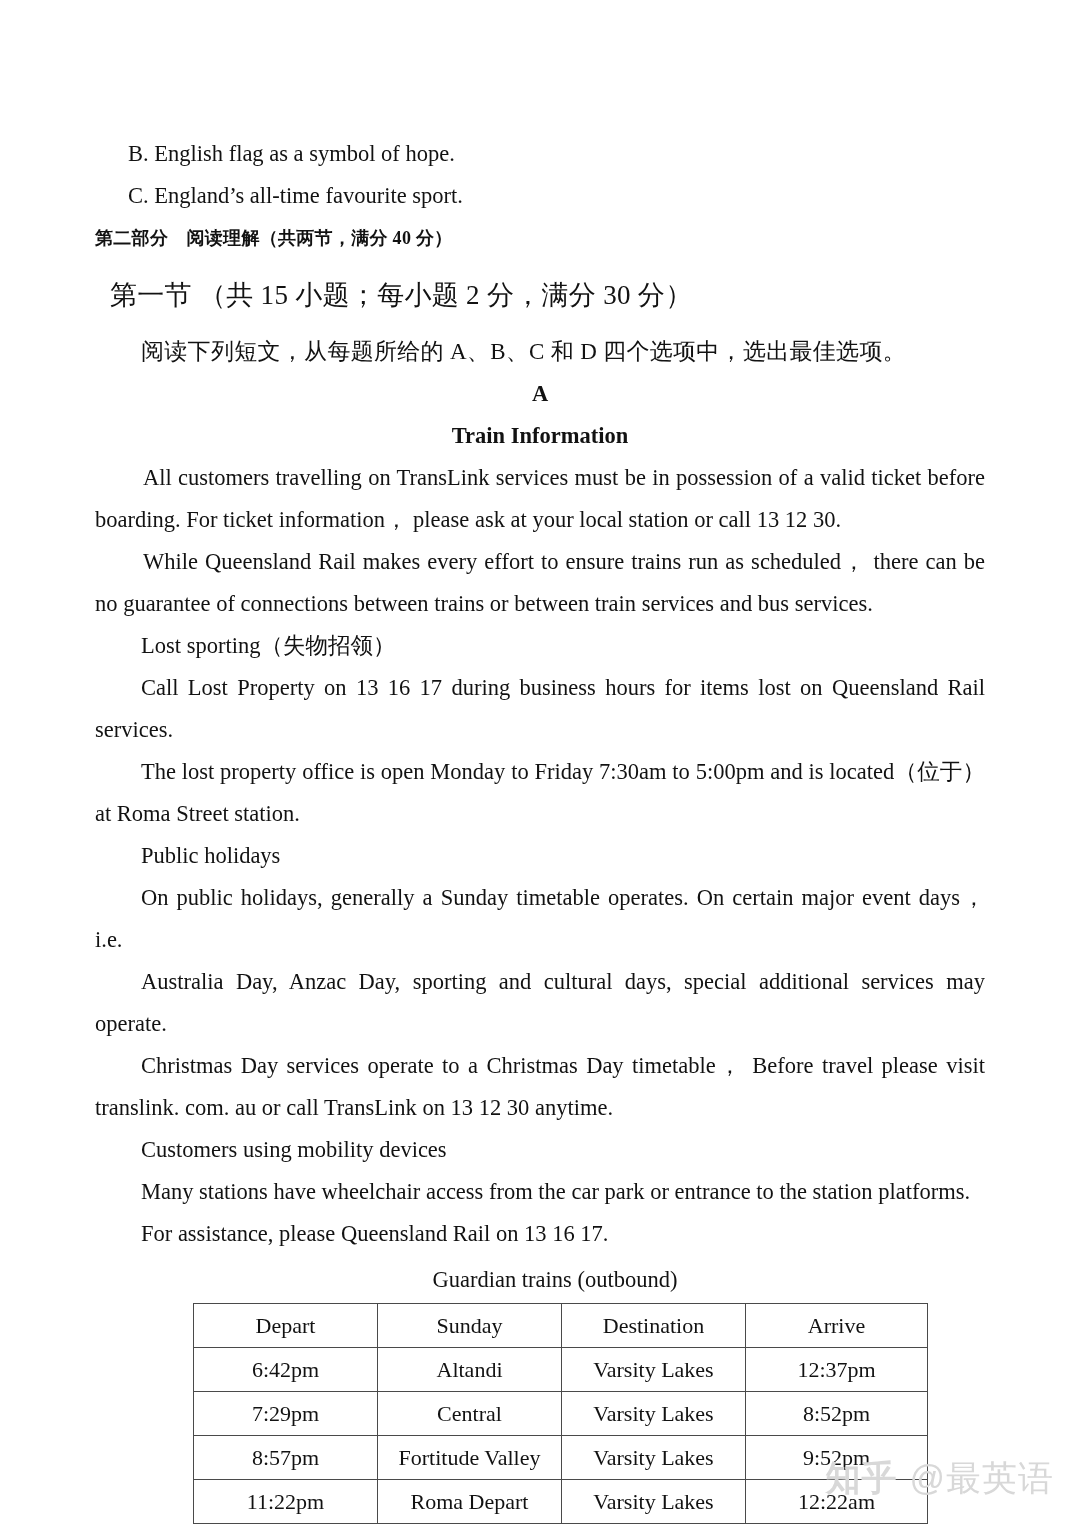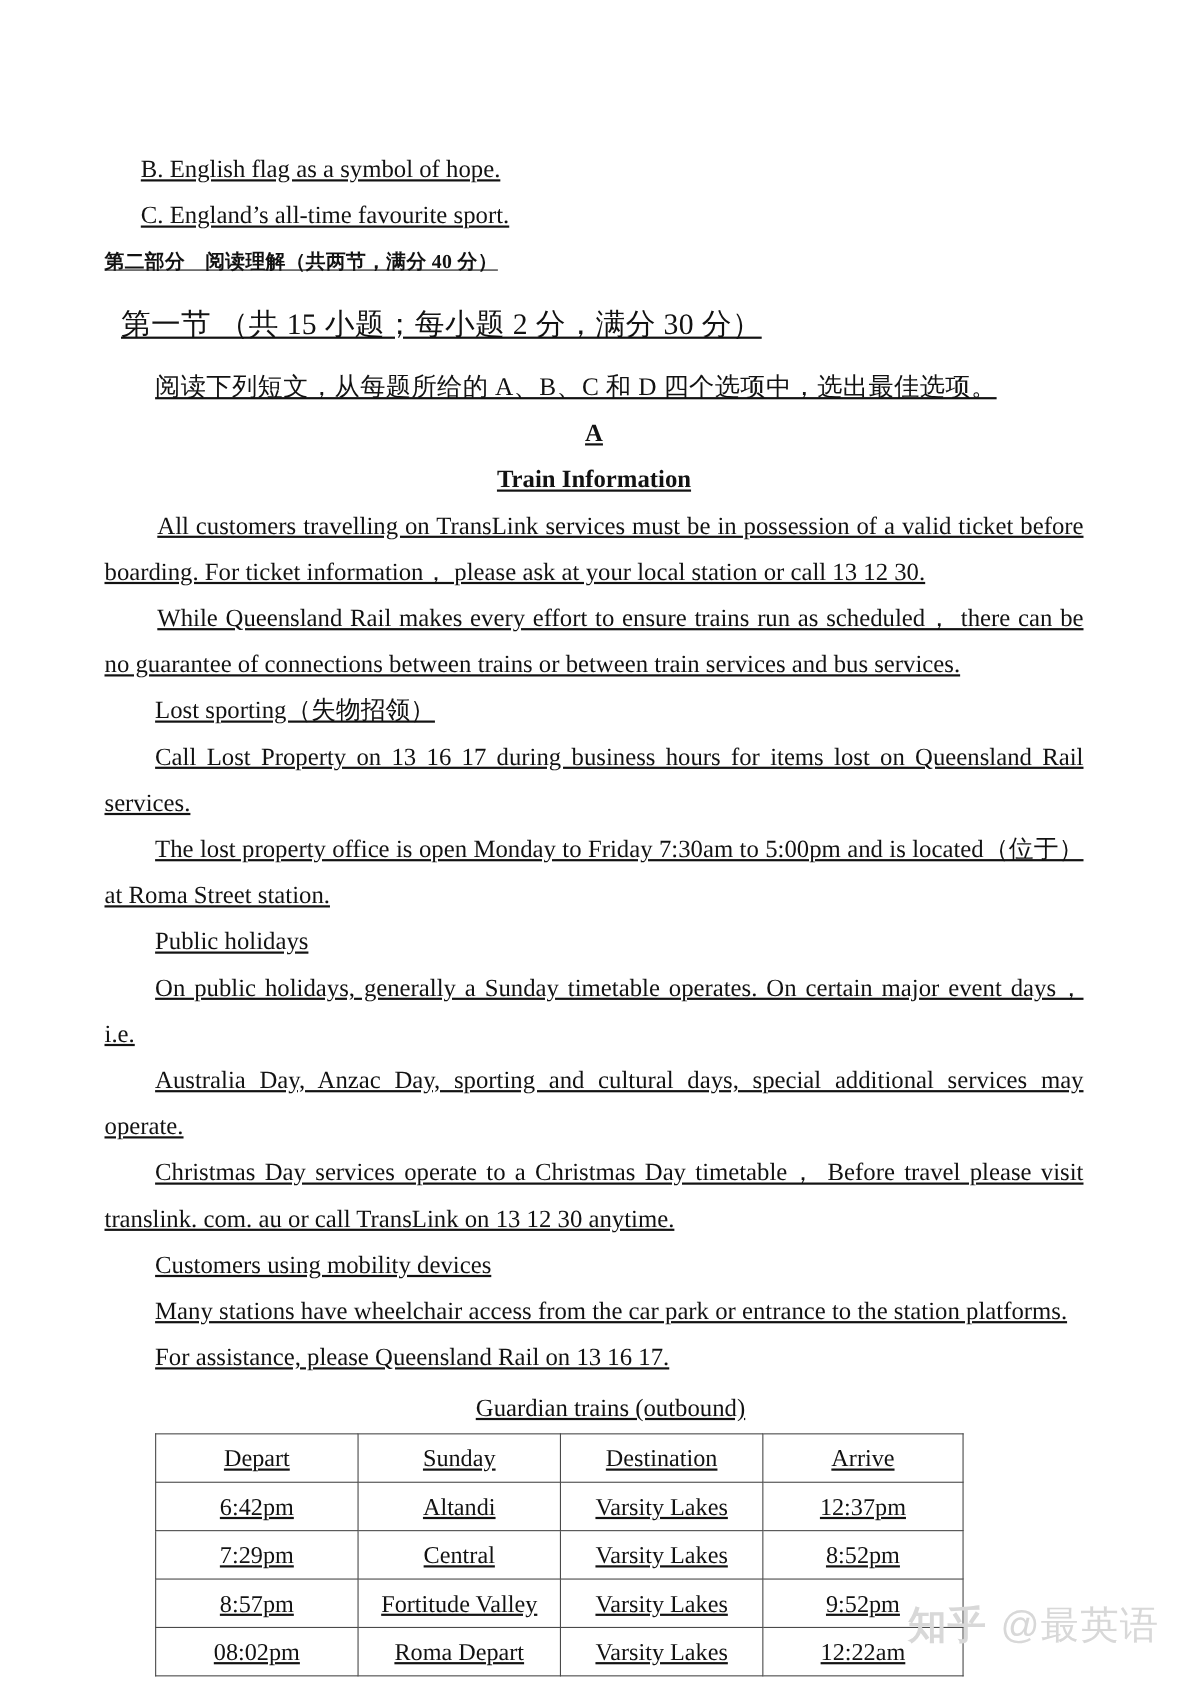--- a/index.html
+++ b/index.html
@@ -23,21 +23,20 @@
     top: 0;
     width: 1080px;
     height: 1528px;
   }
 
   .content {
     position: absolute;
     left: 95px;
     top: 133px;
     width: 890px;
-    text-decoration: underline;
   }
 
   
   .choice {
     font-size: 22.5px;
     line-height: 42px;
     margin: 0 0 0 0;
     padding-left: 33px;
     text-align: left;
   }
@@ -110,21 +109,21 @@
     line-height: 34px;
     text-align: center;
     margin: 8px 0 6px 0;
     width: 734px;
     margin-left: 93px;
   }
 
   table.trains {
     border-collapse: collapse;
     width: 734px;
-    margin-left: 46px;
+    margin-left: 98px;
     table-layout: fixed;
     border-radius: 18px;
   }
   table.trains td {
     border: 1.4px solid #4a4a4a;
     height: 43px;
     text-align: center;
     vertical-align: middle;
     font-size: 22px;
     padding: 0 4px;
@@ -216,21 +215,21 @@
           <td>Varsity Lakes</td>
           <td>8:52pm</td>
         </tr>
         <tr>
           <td>8:57pm</td>
           <td>Fortitude Valley</td>
           <td>Varsity Lakes</td>
           <td>9:52pm</td>
         </tr>
         <tr>
-          <td>08:02pm</td>
+          <td>11:22pm</td>
           <td>Roma Depart</td>
           <td>Varsity Lakes</td>
           <td>12:22am</td>
         </tr>
       </tbody>
     </table>
 
   </div>
 
   <div class="watermark">

